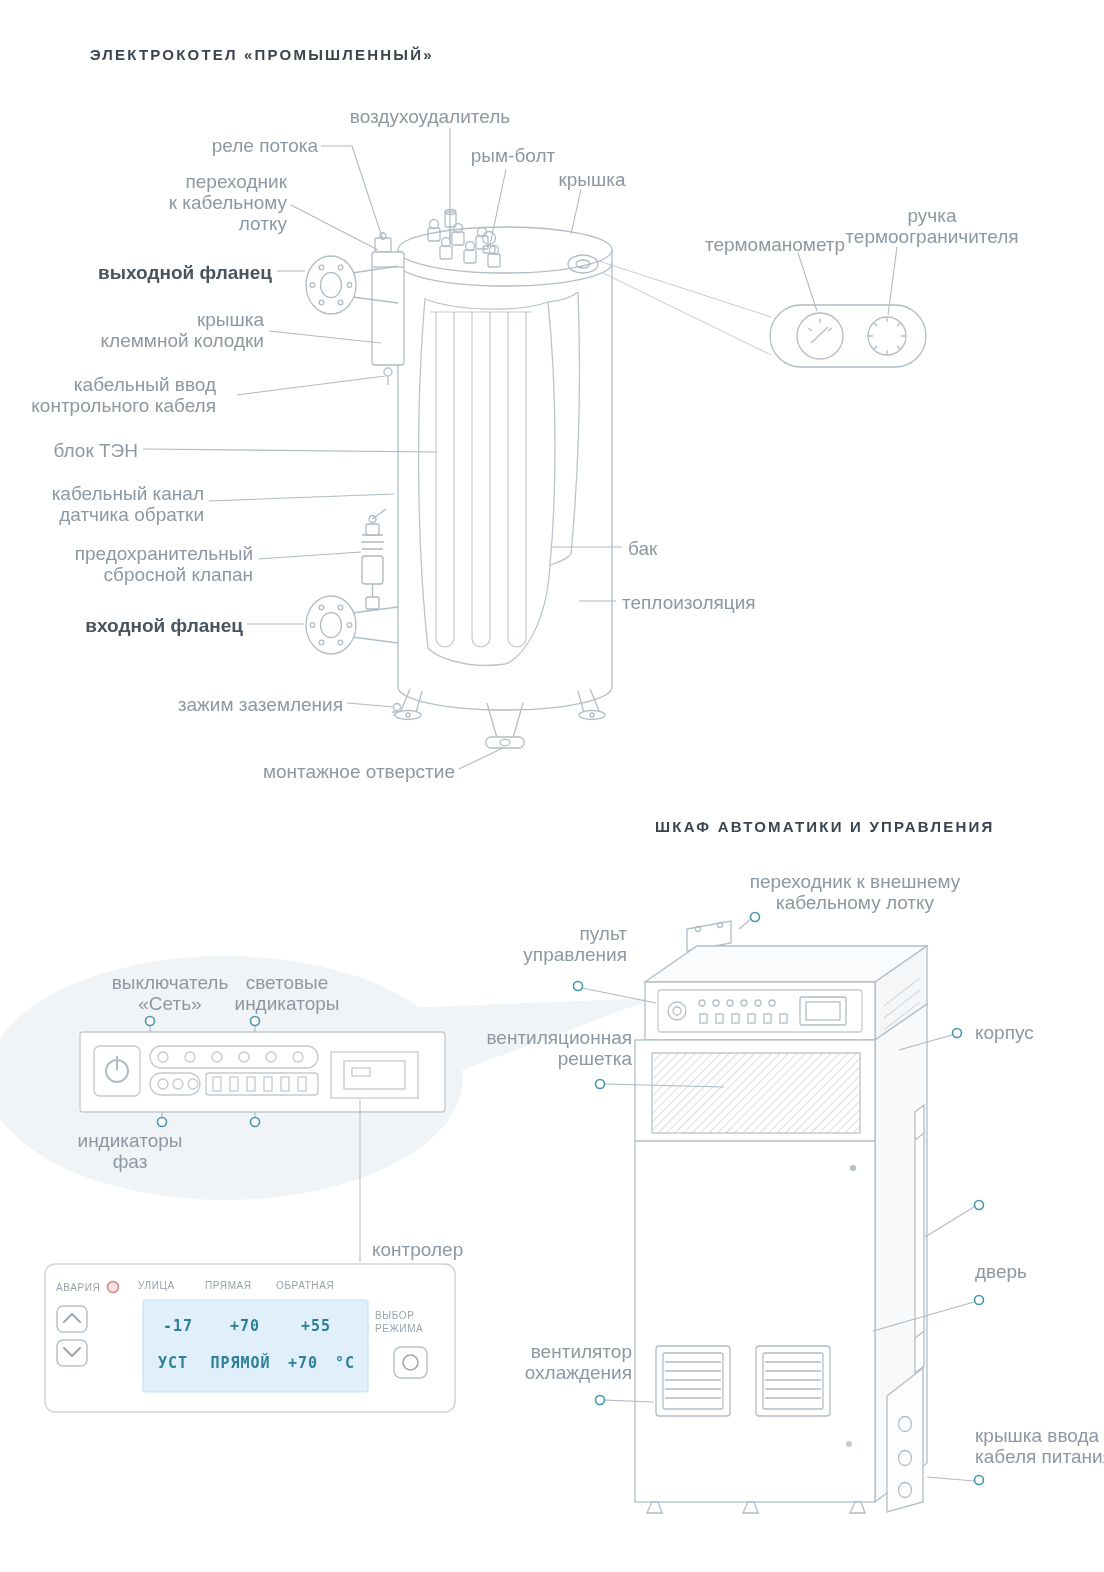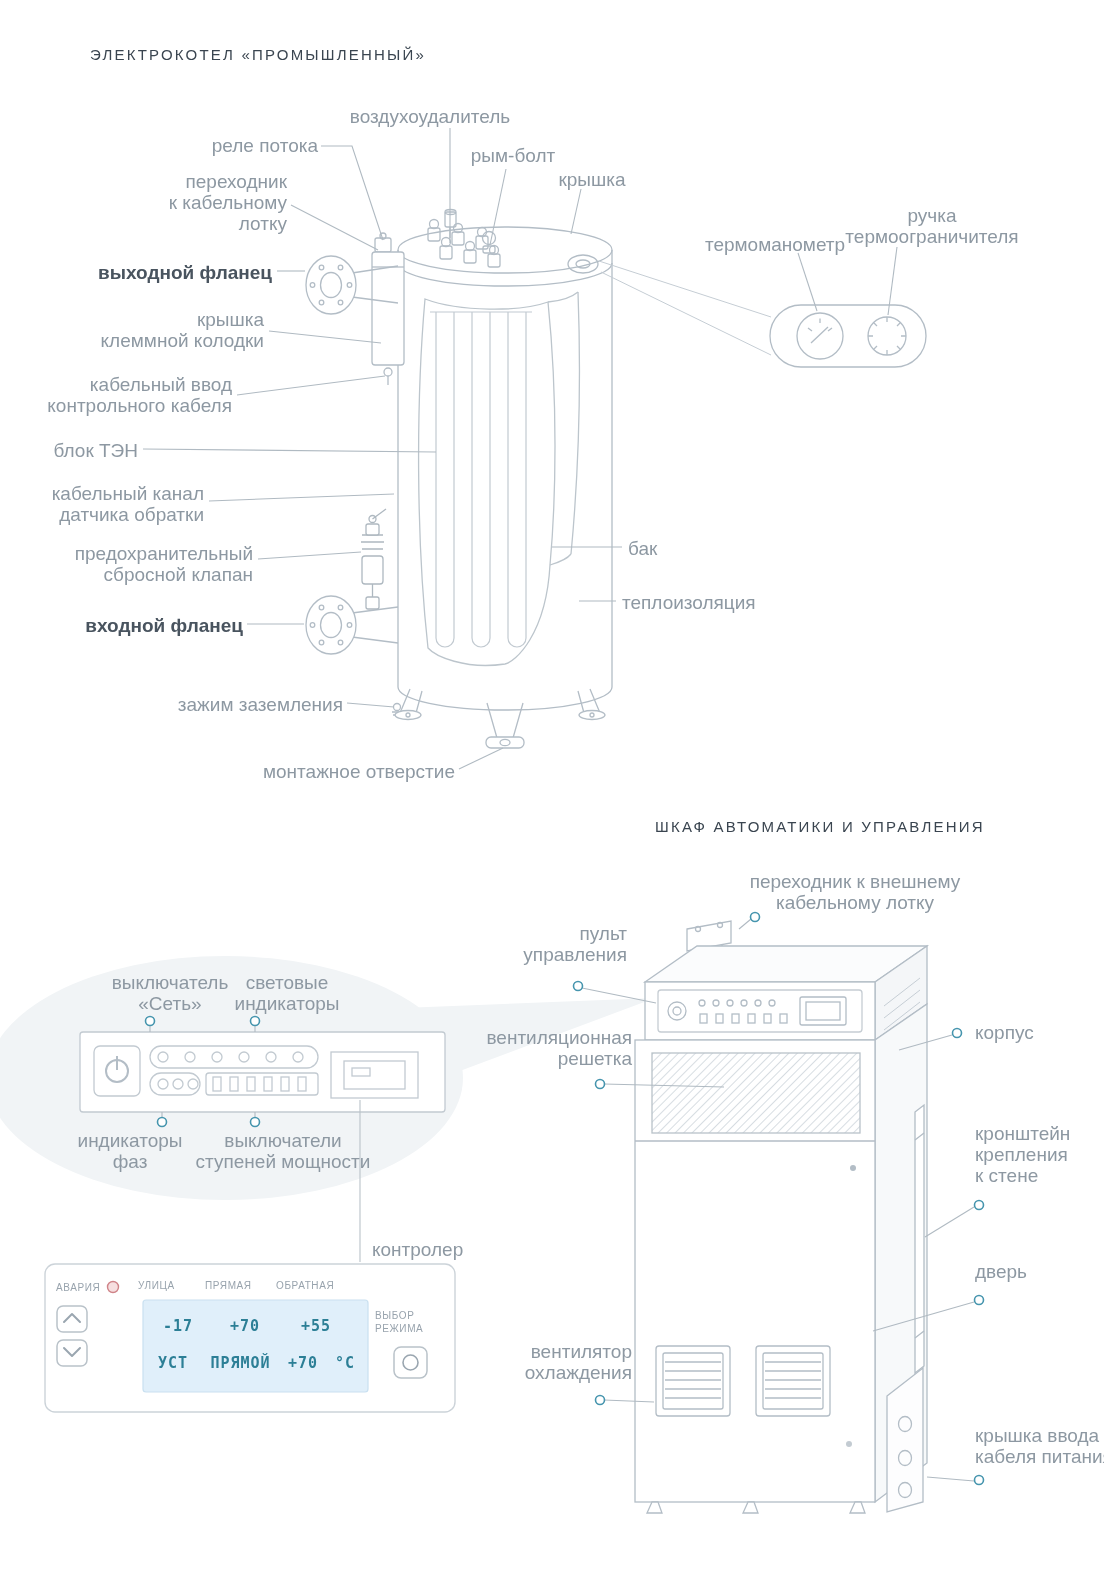--- a/index.html
+++ b/index.html
@@ -4,21 +4,21 @@
 <style>
   * { margin:0; padding:0; box-sizing:border-box; }
   html,body { background:#ffffff; }
   .page { position:relative; width:1104px; height:1572px; background:#ffffff;
           font-family:"Liberation Sans","DejaVu Sans",sans-serif; overflow:hidden; }
   .art { position:absolute; left:0; top:0; }
   .lbl { position:absolute; font-size:19px; line-height:21px; color:var(--label,#8d98a2); white-space:pre-line; }
   .right { text-align:right; }
   .center { text-align:center; }
   .bold { font-weight:700; color:var(--label-strong,#49545f); }
-  .section-title { position:absolute; font-size:15px; font-weight:400; letter-spacing:2.2px;
+  .section-title { position:absolute; font-size:15px; font-weight:700; letter-spacing:2.2px;
                    color:var(--title,#3a4550); white-space:nowrap; }
   .cap { position:absolute; font-size:10px; letter-spacing:0.6px; color:#98a3ad;
          white-space:pre-line; line-height:13px; }
   .cap.left-align { text-align:left; }
   .dsp { position:absolute; font-family:"DejaVu Sans Mono","Liberation Mono",monospace;
          font-size:15px; font-weight:700; color:var(--display-text,#2c7f96);
          text-align:center; letter-spacing:1px; }
 </style>
 </head>
 <body>
@@ -348,21 +348,21 @@
   <div class="section-title" style="left:655px;top:818px">ШКАФ АВТОМАТИКИ И УПРАВЛЕНИЯ</div>
 
   <div class="lbl center" style="left:330px;top:106px;width:200px">воздухоудалитель</div>
   <div class="lbl right" style="left:118px;top:135px;width:200px">реле потока</div>
   <div class="lbl right" style="left:87px;top:171px;width:200px">переходник
 к кабельному
 лотку</div>
   <div class="lbl right bold" style="left:72px;top:262px;width:200px">выходной фланец</div>
   <div class="lbl right" style="left:64px;top:309px;width:200px">крышка
 клеммной колодки</div>
-  <div class="lbl right" style="left:32px;top:374px;width:200px">кабельный ввод
+  <div class="lbl right" style="left:16px;top:374px;width:200px">кабельный ввод
 контрольного кабеля</div>
   <div class="lbl right" style="left:0px;top:440px;width:138px">блок ТЭН</div>
   <div class="lbl right" style="left:53px;top:543px;width:200px">предохранительный
 сбросной клапан</div>
   <div class="lbl right" style="left:4px;top:483px;width:200px">кабельный канал
 датчика обратки</div>
   <div class="lbl right bold" style="left:43px;top:615px;width:200px">входной фланец</div>
   <div class="lbl right" style="left:143px;top:694px;width:200px">зажим заземления</div>
   <div class="lbl right" style="left:255px;top:761px;width:200px">монтажное отверстие</div>
   <div class="lbl center" style="left:443px;top:145px;width:140px">рым-болт</div>
@@ -373,37 +373,32 @@
   <div class="lbl" style="left:628px;top:538px;width:100px">бак</div>
   <div class="lbl" style="left:622px;top:592px;width:160px">теплоизоляция</div>
 
   <div class="lbl center" style="left:705px;top:871px;width:300px">переходник к внешнему
 кабельному лотку</div>
   <div class="lbl right" style="left:477px;top:923px;width:150px">пульт
 управления</div>
   <div class="lbl right" style="left:432px;top:1027px;width:200px">вентиляционная
 решетка</div>
   <div class="lbl" style="left:975px;top:1022px;width:120px">корпус</div>
-  <div class="lbl" style="left:975px;top:1123px;width:130px">кронштейн
-крепления
-к стене</div>
   <div class="lbl" style="left:975px;top:1261px;width:100px">дверь</div>
   <div class="lbl right" style="left:432px;top:1341px;width:200px">вентилятор
 охлаждения</div>
   <div class="lbl" style="left:975px;top:1425px;width:140px">крышка ввода
 кабеля питания</div>
 
   <div class="lbl center" style="left:95px;top:972px;width:150px">выключатель
 «Сеть»</div>
   <div class="lbl center" style="left:212px;top:972px;width:150px">световые
 индикаторы</div>
   <div class="lbl center" style="left:55px;top:1130px;width:150px">индикаторы
 фаз</div>
-  <div class="lbl center" style="left:183px;top:1130px;width:200px">выключатели
-ступеней мощности</div>
   <div class="lbl" style="left:372px;top:1239px;width:120px">контролер</div>
 
   <div class="cap left-align" style="left:56px;top:1281px">АВАРИЯ</div>
   <div class="cap" style="left:138px;top:1279px;width:80px">УЛИЦА</div>
   <div class="cap" style="left:205px;top:1279px;width:80px">ПРЯМАЯ</div>
   <div class="cap" style="left:276px;top:1279px;width:80px">ОБРАТНАЯ</div>
   <div class="dsp" style="left:138px;top:1317px;width:80px">-17</div>
   <div class="dsp" style="left:205px;top:1317px;width:80px">+70</div>
   <div class="dsp" style="left:276px;top:1317px;width:80px">+55</div>
   <div class="dsp" style="left:138px;top:1354px;width:70px">УСТ</div>

